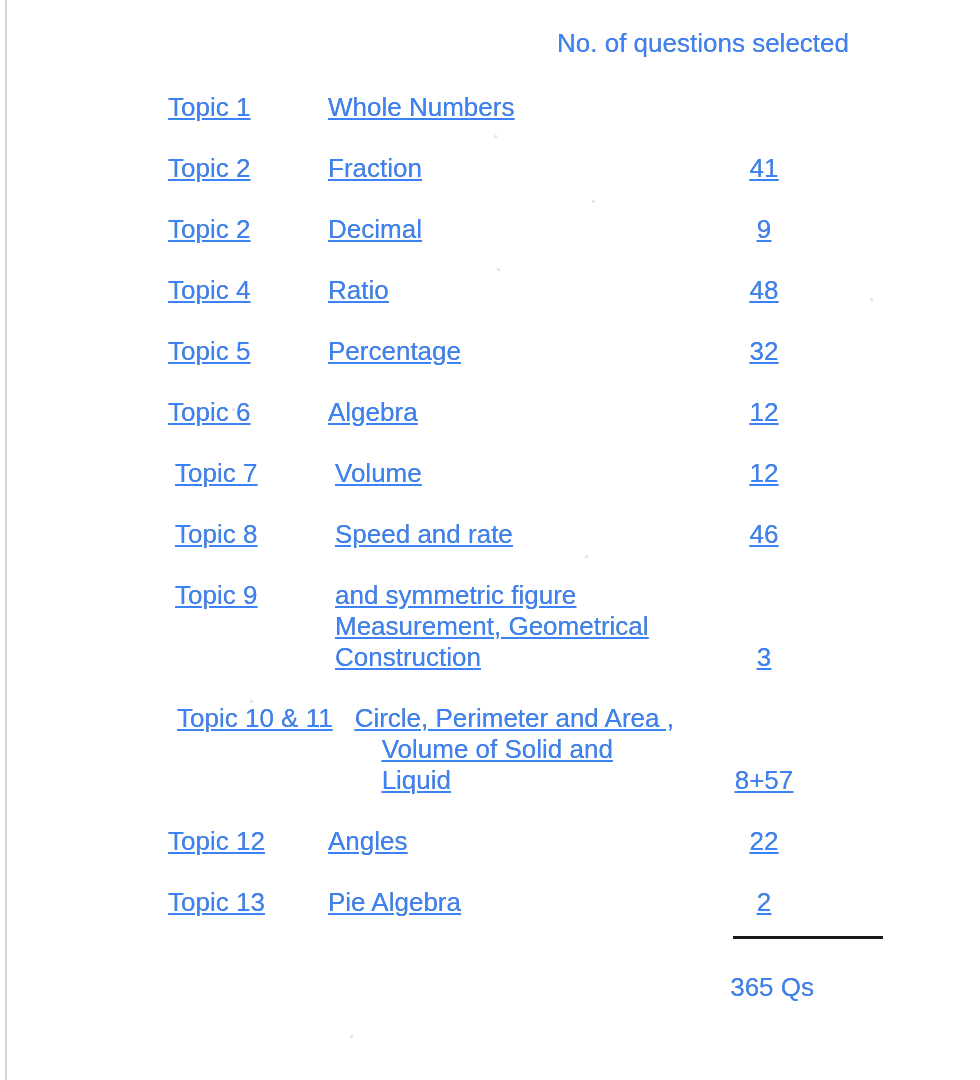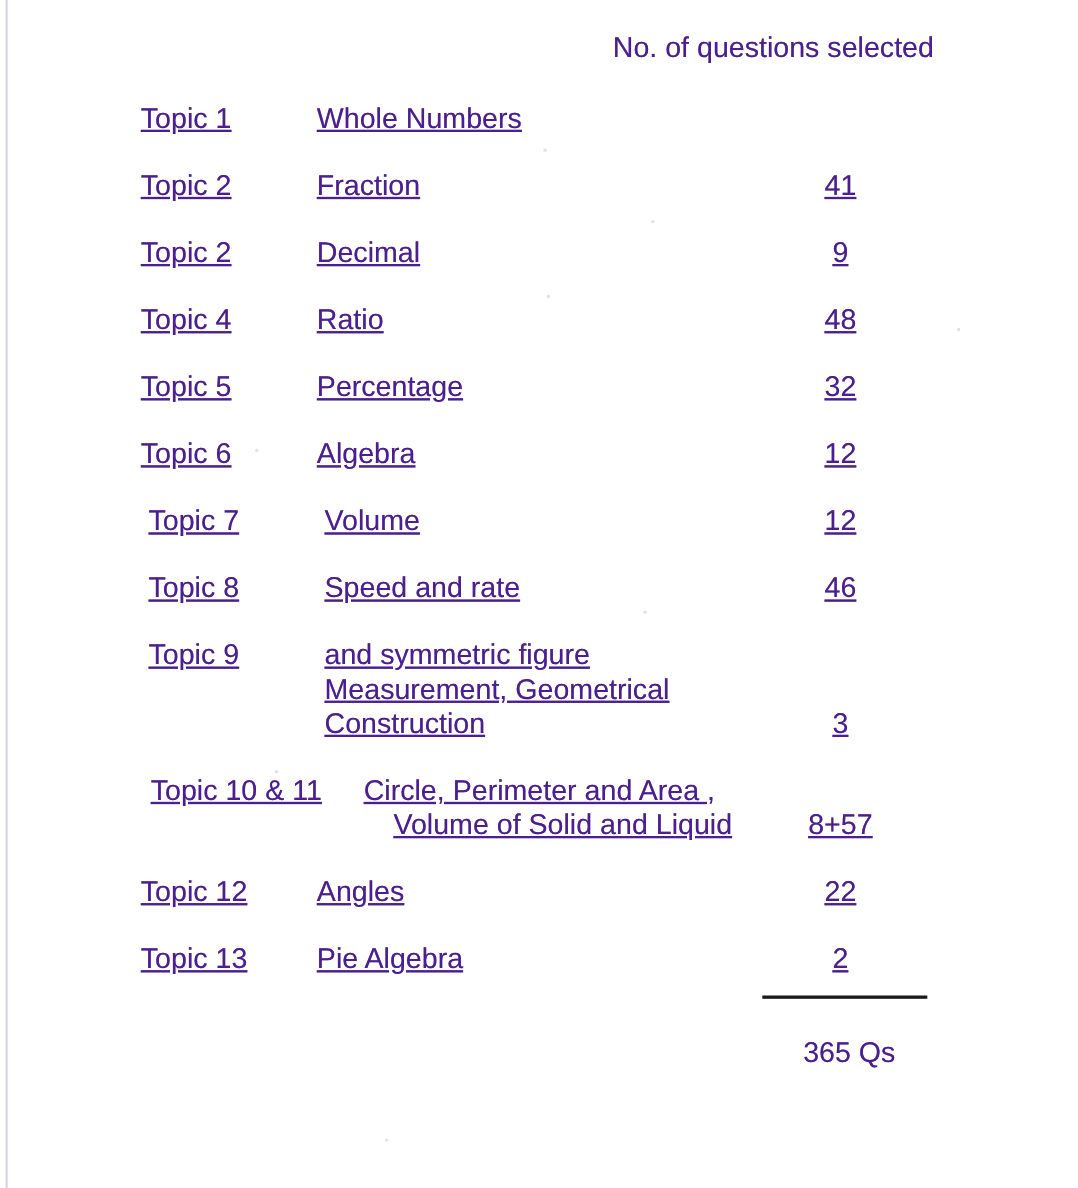--- a/index.html
+++ b/index.html
@@ -5,23 +5,24 @@
   * { box-sizing: border-box; }
   html, body { margin: 0; padding: 0; background: #ffffff; }
   .page {
     position: relative;
     width: 924px;
     height: 1080px;
     background: #ffffff;
     font-family: "Liberation Sans", "DejaVu Sans", sans-serif;
     font-size: 26px;
     line-height: 31px;
-    color: #4c1d95;
+    color: #3b82f6;
     overflow: hidden;
     text-shadow: 0 0 0.6px rgba(25,25,25,0.55);
+    padding-left: 40px;
   }
   .edge-line {
     position: absolute;
     left: 5px; top: 0;
     width: 2px; height: 1080px;
     background: #d6d6de;
   }
   .header-row {
     padding: 28px 75px 0 0;
     text-align: right;
@@ -33,21 +34,21 @@
     padding-left: 128px;
     padding-right: 85px;
     margin-bottom: 30px;
   }
   .table .row:last-child { margin-bottom: 0; }
   .row.shift { padding-left: 135px; }
   .row.wide {
     grid-template-columns: auto 1fr 150px;
     padding-left: 137px;
   }
-  .row.wide .cell-topic { margin-right: 38px; }
+  .row.wide .cell-topic { margin-right: 22px; }
   .cell-topic { align-self: start; }
   .cell-count { text-align: center; }
   .row.multi .cell-count { align-self: end; }
   .line2-indent { padding-left: 27px; }
   .total-rule {
     margin: 18px 0 0 693px;
     width: 150px;
     height: 3px;
     background: #1a1a1a;
   }

